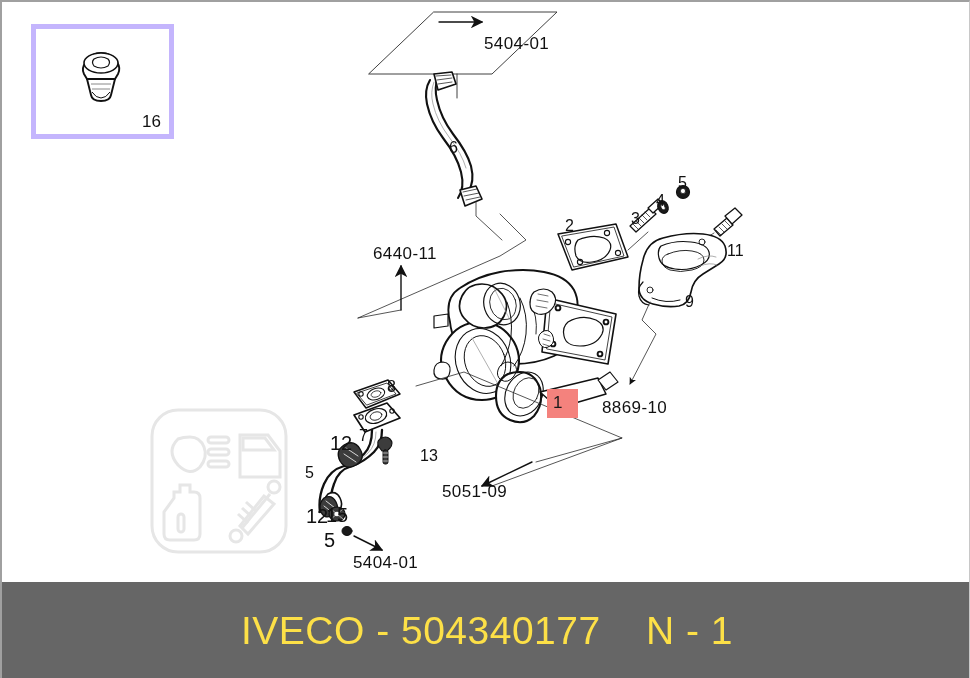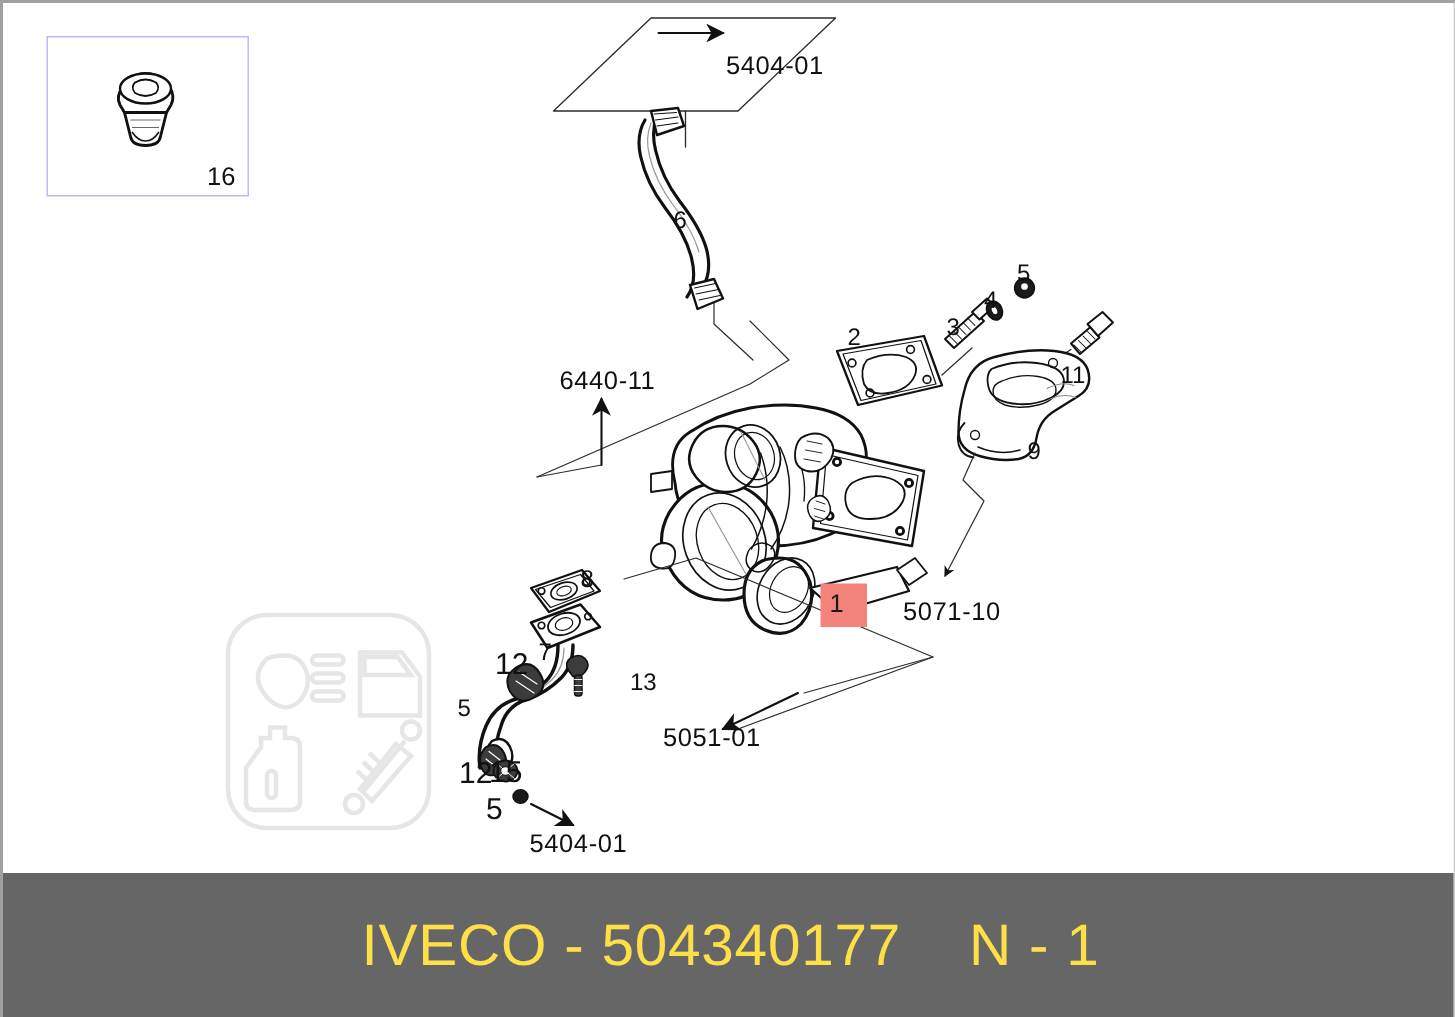--- a/index.html
+++ b/index.html
@@ -92,21 +92,21 @@
     font-size: 17px;
     color: #1a1a1a;
   }
   
   #inset-box {
     position: absolute;
     left: 29px;
     top: 22px;
     width: 133px;
     height: 105px;
-    border: 1px solid #c4b5fd;
+    border: 5px solid #c4b5fd;
     background: #ffffff;
   }
   #inset-label {
     position: absolute;
     right: 8px;
     bottom: 2px;
     font-family: "Liberation Sans", sans-serif;
     font-size: 17px;
     color: #111111;
   }
@@ -369,38 +369,38 @@
           <path d="M51,50 l28,0 l-4,16 q-1,6 -10,6 q-9,0 -10,-6 Z" stroke-width="1.9"></path>
           <path d="M55,55 l20,0 M56,60 l18,0" stroke-width="0.8" stroke="#6a6a6a"></path>
           <path d="M56,63 q4,6 9,6 q5,0 9,-6" stroke-width="1.0"></path>
         </g>
       </svg>
       <div id="inset-label">16</div>
     </div>
 
     <div class="callout" style="left:482px; top:32px;">5404-01</div>
     <div class="callout" style="left:371px; top:242px;">6440-11</div>
-    <div class="callout" style="left:600px; top:396px;">5071-10</div>
-    <div class="callout" style="left:440px; top:480px;">5051-01</div>
+    <div class="callout" style="left:600px; top:396px;">8869-10</div>
+    <div class="callout" style="left:440px; top:480px;">5051-09</div>
     <div class="callout" style="left:351px; top:551px;">5404-01</div>
 
     <div id="highlight-1">
       <span class="hl-label">1</span>
     </div>
 
     <div class="partnum" style="left:563px; top:215px;">2</div>
     <div class="partnum" style="left:629px; top:208px;">3</div>
     <div class="partnum" style="left:654px; top:190px;">4</div>
     <div class="partnum" style="left:676px; top:172px;">5</div>
     <div class="partnum" style="left:447px; top:137px;">6</div>
     <div class="partnum" style="left:357px; top:425px;">7</div>
     <div class="partnum" style="left:385px; top:376px;">8</div>
     <div class="partnum" style="left:683px; top:291px;">9</div>
     <div class="partnum" style="left:303px; top:462px;">5</div>
-    <div class="partnum" style="left:705px; top:240px;text-align:center;">11</div>
+    <div class="partnum" style="left:725px; top:240px;text-align:center;">11</div>
     <div class="partnum small" style="left:328px; top:430px;">12</div>
     <div class="partnum" style="left:395px; top:445px;margin-left:23px;">13</div>
     <div class="partnum small" style="left:304px; top:503px;">12</div>
     <div class="partnum small" style="left:322px; top:527px;">5</div>
     <div class="partnum small" style="left:324px; top:502px;">15</div>
 
   </div>
 
   <div id="footer-bar">
     <div id="footer-text">IVECO - 504340177    N - 1</div>

